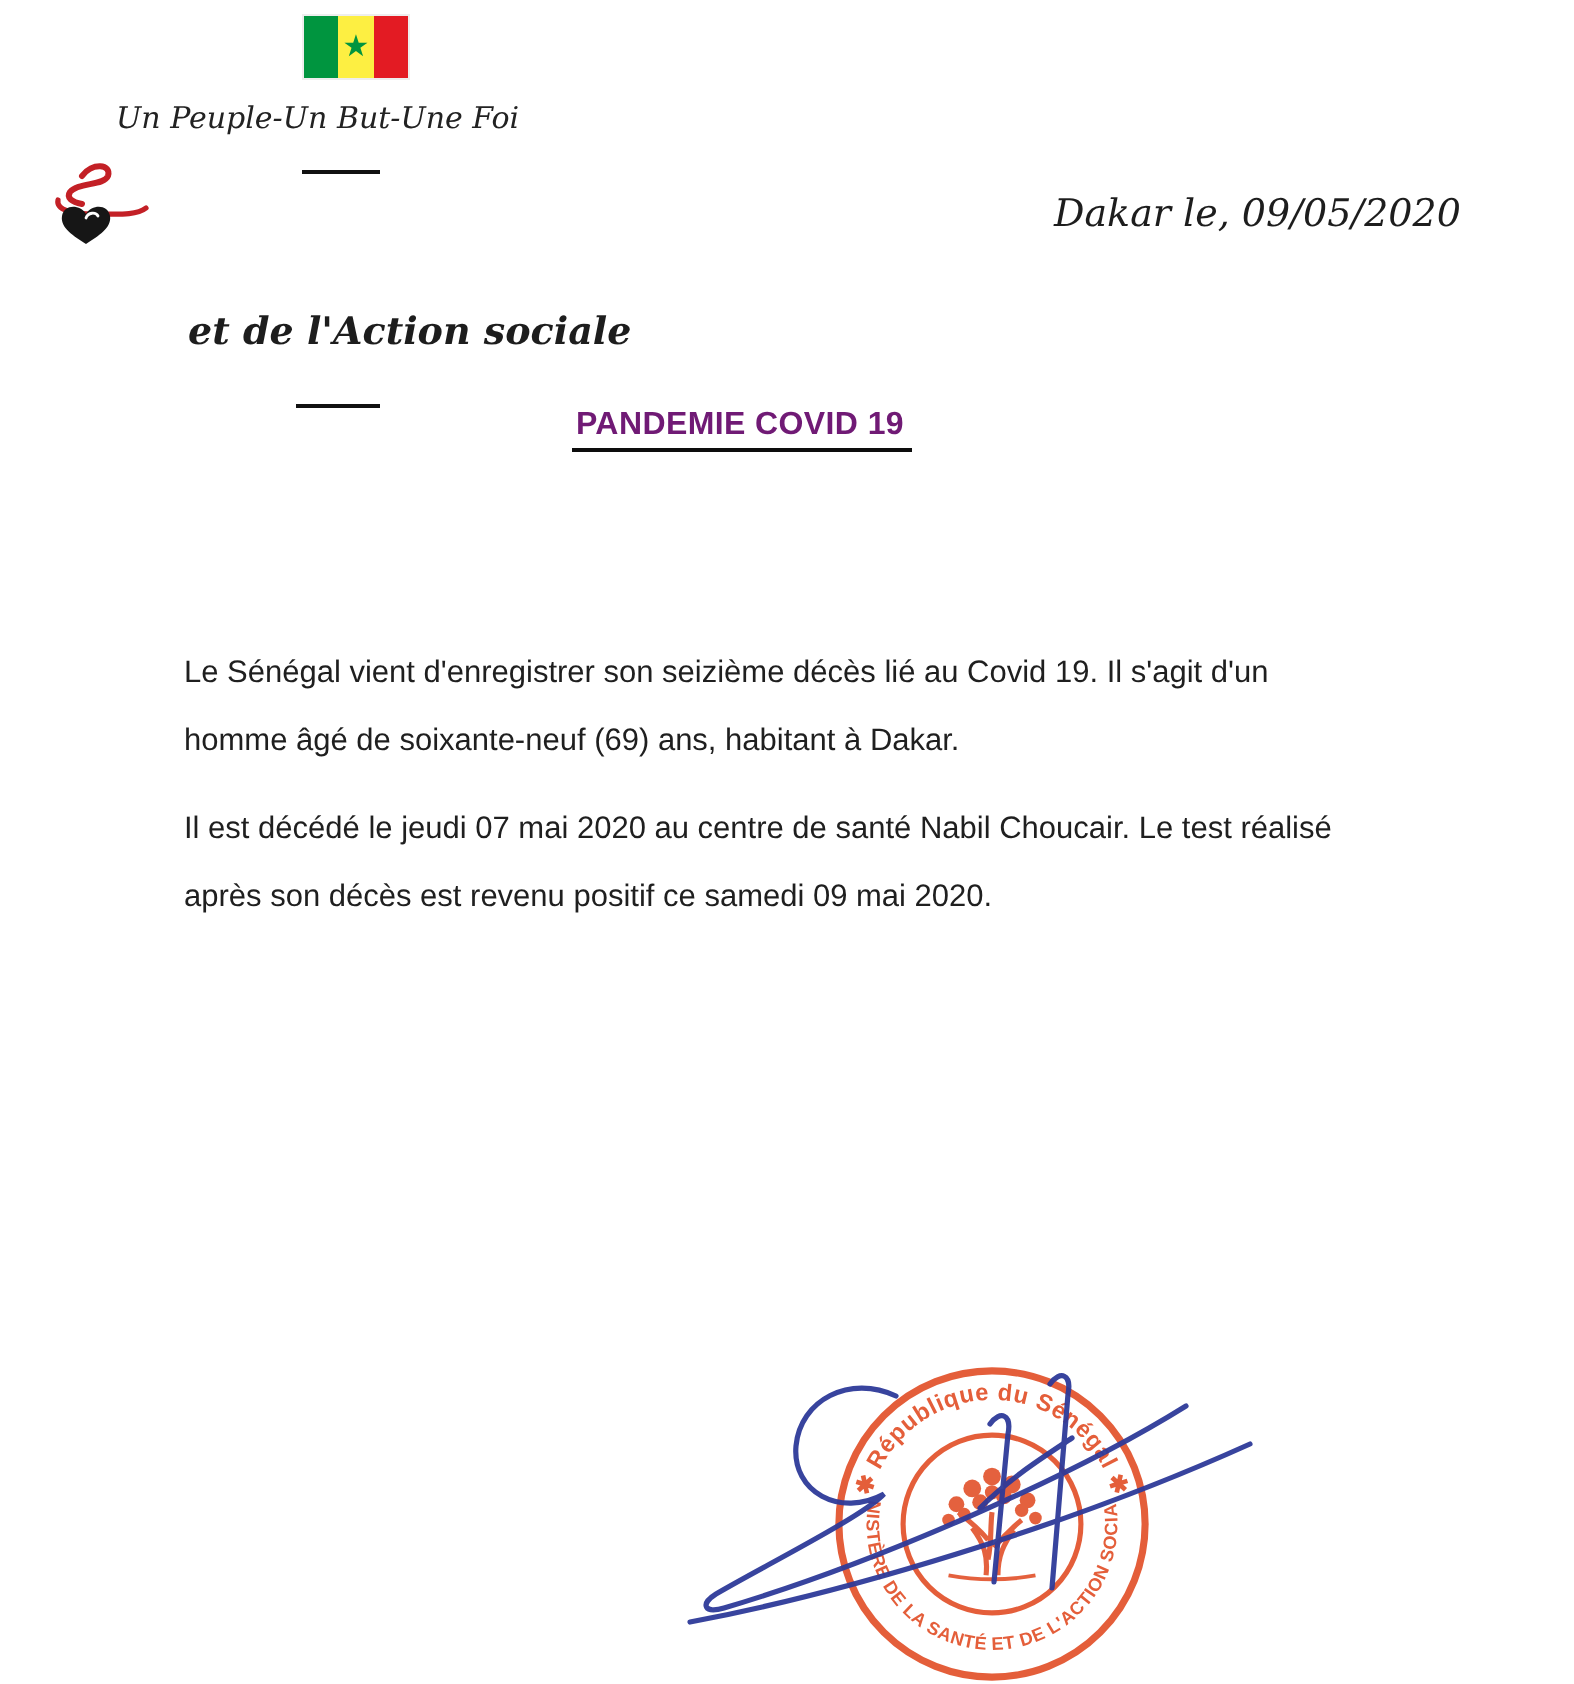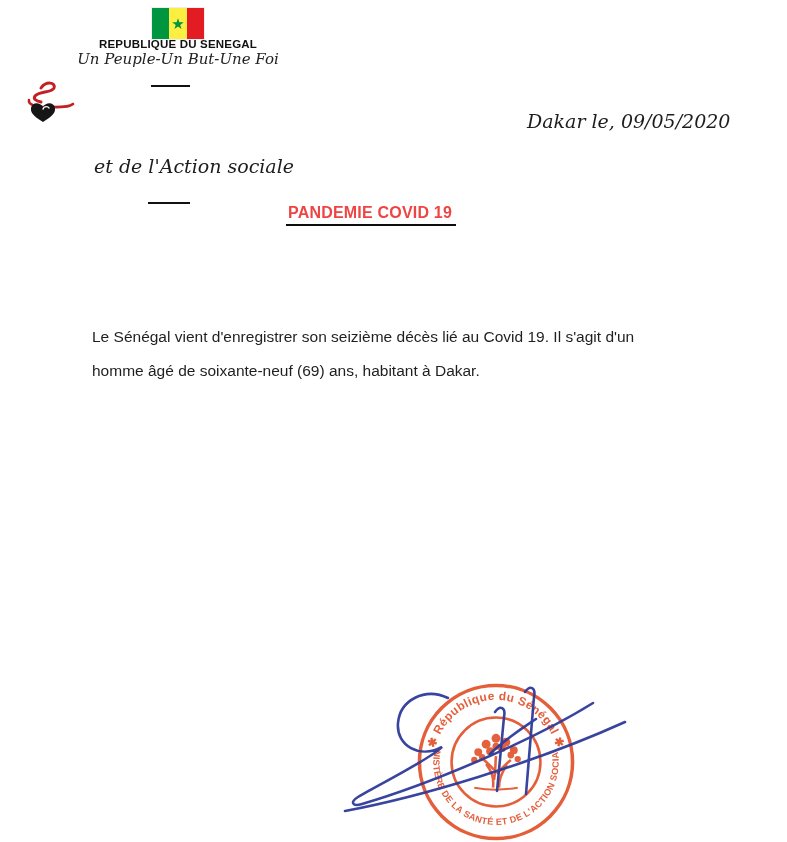--- a/index.html
+++ b/index.html
@@ -6,35 +6,35 @@
   .page{
     position:relative;width:787px;height:842px;background:#ffffff;overflow:hidden;
     font-family:"Liberation Sans",sans-serif;color:#1c1c1c;
   }
   
   .flag{position:absolute;left:152px;top:8px;width:52px;height:31px;display:flex;box-shadow:0 0 0 1px #eee;}
   .flag div{flex:1;position:relative;}
   .flag .star{position:absolute;left:50%;top:50%;transform:translate(-50%,-55%);font-size:15px;line-height:1;}
   .country{position:absolute;left:58px;top:38px;width:240px;text-align:center;
     font-size:11.5px;font-weight:bold;letter-spacing:.2px;color:#111;}
-  .motto{position:absolute;left:58px;top:50px;width:240px;text-align:center;
+  .motto{position:absolute;left:58px;top:50px;width:240px;
     font-family:"DejaVu Serif",serif;font-style:italic;font-size:15px;color:#222;}
   .rule{position:absolute;height:2px;background:#111;}
   .rule1{left:151px;top:85px;width:39px;}
   .rule2{left:148px;top:202px;width:42px;}
   .logo{position:absolute;left:16px;top:80px;}
   .ministry1{position:absolute;left:88px;top:94px;font-family:"DejaVu Serif",serif;
     font-style:italic;font-size:22px;color:#1d1d1d;}
-  .dateline{position:absolute;left:527px;top:110px;font-family:"DejaVu Serif",serif;
+  .dateline{position:absolute;left:527px;top:96px;font-family:"DejaVu Serif",serif;
     font-style:italic;font-size:19px;color:#1d1d1d;}
   .ministry2{position:absolute;left:94px;top:155px;font-family:"DejaVu Serif",serif;
-    font-style:italic;font-size:19px;color:#1d1d1d;}
+    font-style:italic;font-size:19px;color:#1d1d1d;font-weight:bold;}
   
   .titles{position:absolute;left:286px;top:204px;}
-  .titles .t{display:table;font-size:16px;font-weight:bold;color:#ef4444;
+  .titles .t{display:table;font-size:16px;font-weight:bold;color:#701a75;
     padding:0 4px 2px 2px;border-bottom:2px solid #0d0d0d;margin-bottom:25px;letter-spacing:.2px;}
   
   .bodytext{position:absolute;left:92px;top:320px;width:612px;font-size:15.5px;line-height:34px;color:#1f1f1f;}
   .bodytext p{margin:0 16px 10px 0;}
   .bodytext p.indent{text-indent:5px;}
   
   .stamp{position:absolute;left:415px;top:681px;}
   .signature{position:absolute;left:340px;top:678px;}
 </style>
 </head>
@@ -43,21 +43,20 @@
 <div class="page">
 
   <div class="flag">
     <div style="background:#00953f"></div>
     <div style="background:#fdef42">
       <span class="star" style="color:#00953f">★</span>
     </div>
     <div style="background:#e31b23"></div>
   </div>
 
-  <div class="country">REPUBLIQUE DU SENEGAL</div>
   <div class="motto">Un Peuple-Un But-Une Foi</div>
   <div class="rule rule1"></div>
 
   <div class="logo">
     <svg width="60" height="50" viewBox="0 0 60 50">
       <path d="M 13,20 C 12,25 20,27 31,27 C 42,27 52,28 57,24" fill="none" stroke="#c32026" stroke-width="2.6" stroke-linecap="round"></path>
       <path d="M 27,42 C 21,38 14,34 15,28 C 16,22 24,22 27,27 C 30,22 38,22 39,28 C 40,34 33,38 27,42 Z" fill="#161616"></path>
       <path d="M 27,29 C 28,26 32,26 33,28" fill="none" stroke="#ffffff" stroke-width="1.4" stroke-linecap="round"></path>
       <path d="M 25,8 C 30,1 40,2 38,8 C 36,13 23,11 19,16 C 17,19 20,21 25,22" fill="none" stroke="#c32026" stroke-width="3" stroke-linecap="round"></path>
     </svg>
@@ -66,20 +65,21 @@
   <div class="dateline">Dakar le, 09/05/2020</div>
   <div class="ministry2">et de l'Action sociale</div>
   <div class="rule rule2"></div>
 
   <div class="titles">
     <div class="t">PANDEMIE COVID 19</div>
   </div>
 
   <div class="bodytext">
     <p>Le Sénégal vient d'enregistrer son seizième décès lié au Covid 19. Il s'agit d'un homme âgé de soixante-neuf (69) ans, habitant à Dakar.</p>
+    <p>Il est décédé le jeudi 07 mai 2020 au centre de santé Nabil Choucair. Le test réalisé après son décès est revenu positif ce samedi 09 mai 2020.</p>
   </div>
 
   <div class="stamp">
     <svg width="162" height="162" viewBox="0 0 164 164">
       <g fill="none" stroke="#e2512a" opacity="0.92">
         <circle cx="82" cy="82" r="77.5" stroke-width="3.6"></circle>
         <circle cx="82" cy="82" r="45" stroke-width="2.6"></circle>
       </g>
       <defs>
         <path id="arcTop" d="M 21.8,63.6 A 63,63 0 0 1 142.2,63.6"></path>

